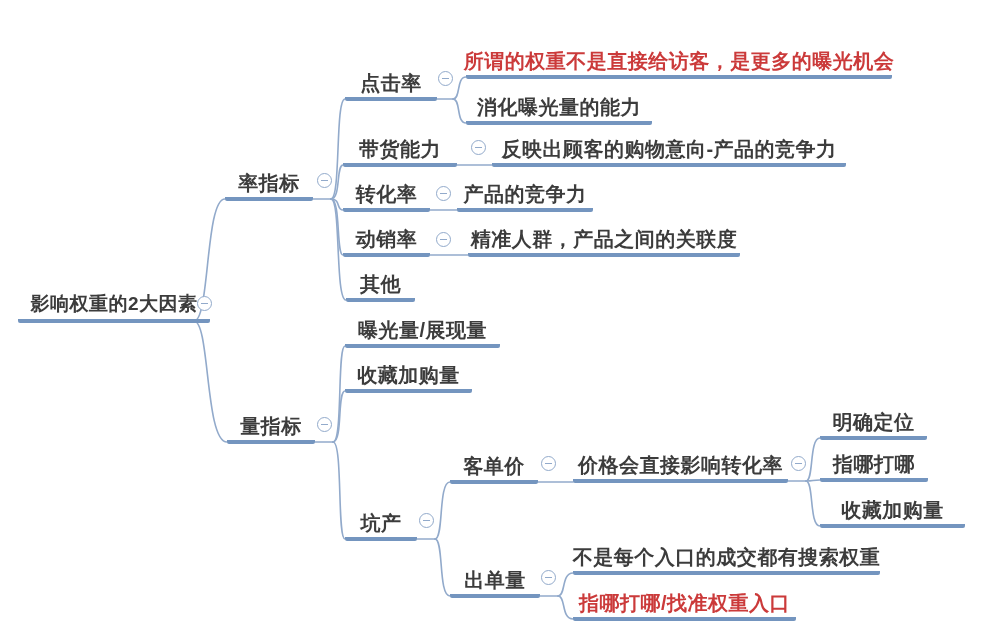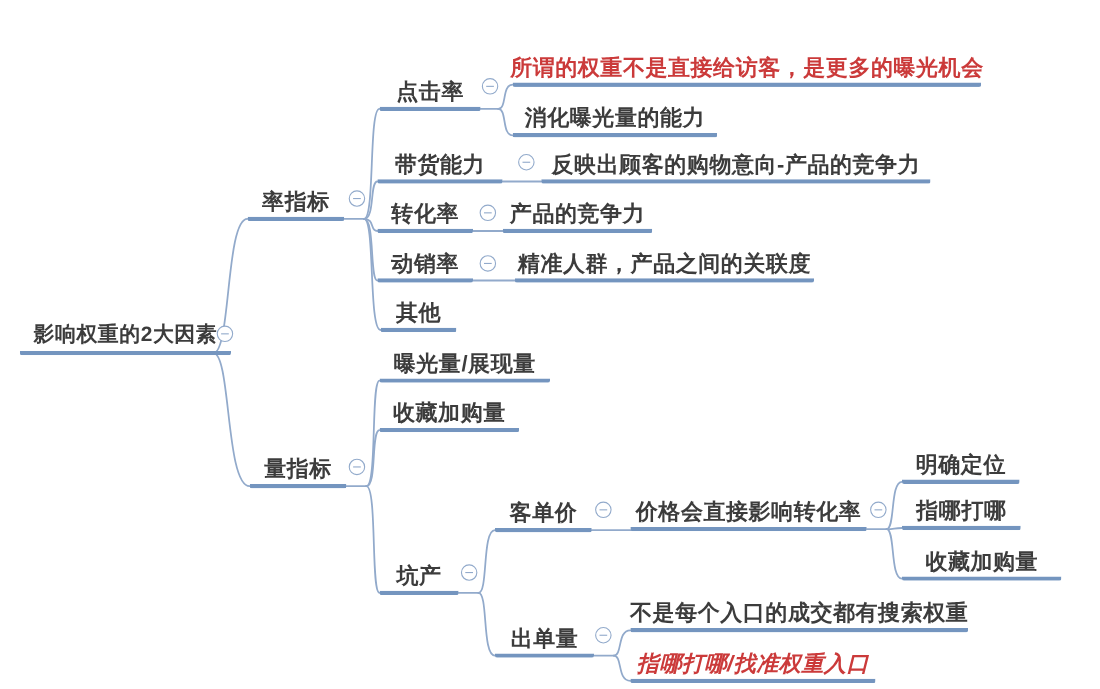--- a/index.html
+++ b/index.html
@@ -89,21 +89,21 @@
   <div class="node" style="left:345px;top:509px;width:72px;">坑产</div>
 
   <div class="node" style="left:450px;top:452px;width:88px;">客单价</div>
   <div class="node" style="left:573px;top:451px;width:215px;">价格会直接影响转化率</div>
   <div class="node" style="left:820px;top:408px;width:107px;">明确定位</div>
   <div class="node" style="left:820px;top:450px;width:108px;">指哪打哪</div>
   <div class="node" style="left:820px;top:496px;width:145px;">收藏加购量</div>
 
   <div class="node" style="left:450px;top:566px;width:90px;">出单量</div>
   <div class="node" style="left:573px;top:543px;width:307px;">不是每个入口的成交都有搜索权重</div>
-  <div class="node red" style="left:573px;top:589px;width:223px;font-style:italic;">指哪打哪/找准权重入口</div>
+  <div class="node red" style="left:573px;top:589px;width:223px;">指哪打哪/找准权重入口</div>
 
   <div class="collapse" style="left:197px;top:296px;"></div>
   <div class="collapse" style="left:317px;top:173px;"></div>
   <div class="collapse" style="left:317px;top:417px;"></div>
   <div class="collapse" style="left:438px;top:71px;"></div>
   <div class="collapse" style="left:471px;top:140px;"></div>
   <div class="collapse" style="left:436px;top:186px;"></div>
   <div class="collapse" style="left:436px;top:232px;"></div>
   <div class="collapse" style="left:419px;top:513px;"></div>
   <div class="collapse" style="left:541px;top:456px;"></div>

